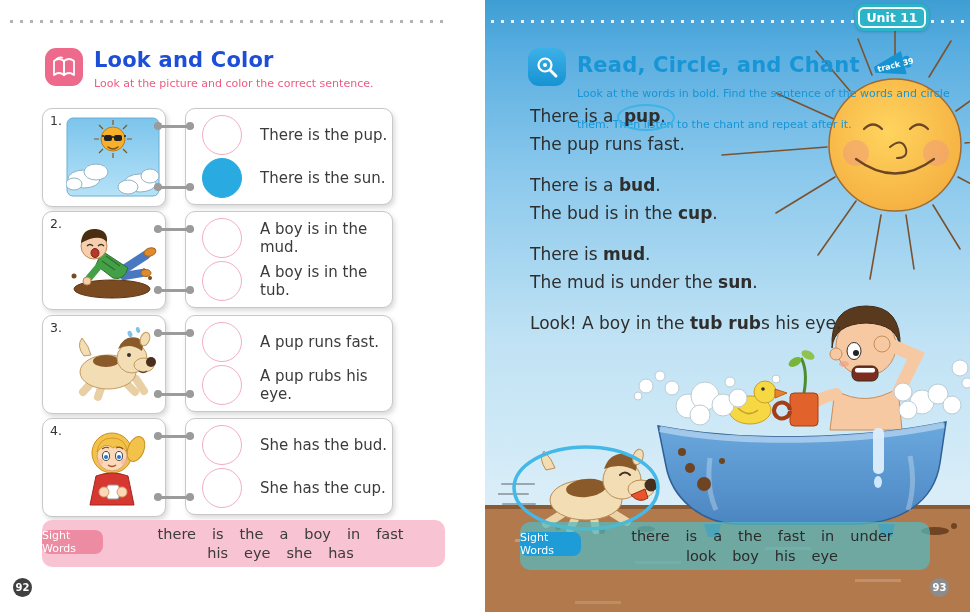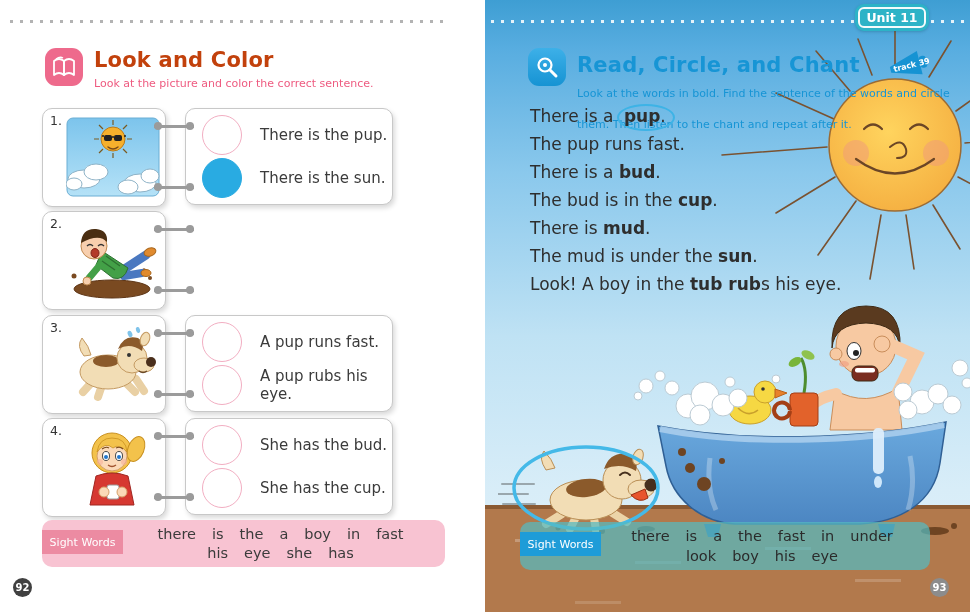--- a/index.html
+++ b/index.html
@@ -12,26 +12,26 @@
   
   .page-left{position:absolute;left:0;top:0;width:485px;height:612px;background:#ffffff;}
   .page-left .dots{left:10px;top:20px;width:438px;}
 
   .hdr{position:absolute;display:flex;align-items:flex-start;gap:11px;}
   .hdr-left{left:45px;top:48px;}
   .hdr-icon{width:38px;height:38px;border-radius:11px;display:flex;align-items:center;justify-content:center;flex:0 0 auto;}
   .hdr-icon.pink{background:#ee6a8c;}
   .hdr-icon.blue{background:linear-gradient(180deg,#3db0e8,#1693d3);}
   .hdr-title{font-size:21px;font-weight:bold;letter-spacing:.2px;line-height:24px;}
-  .hdr-title.pink{color:#c2410c;}
+  .hdr-title.pink{color:#1d4ed8;}
   .hdr-title.blue{color:#1795d5;}
   .hdr-sub{font-size:11px;margin-top:4px;line-height:15px;white-space:nowrap;}
   .hdr-sub.pink{color:#ee5b80;}
   .hdr-sub.blue{color:#1795d5;}
-  .title-row{display:flex;align-items:center;gap:24px;}
+  .title-row{display:flex;align-items:center;gap:8px;}
 
   .item{position:absolute;left:42px;width:403px;height:97px;}
   .i1{top:108px}.i2{top:211px}.i3{top:315px}.i4{top:418px}
   .picbox{position:absolute;left:0;top:0;width:122px;height:97px;background:#fff;border:1.5px solid #c8c8c8;
           border-radius:10px;box-shadow:2px 3px 5px rgba(0,0,0,.15);}
   .picbox .num{position:absolute;left:7px;top:4px;font-size:12.5px;color:#333;}
   .picbox svg{position:absolute;left:23px;top:8px;}
   .sentcard{position:absolute;left:143px;top:0;width:208px;height:97px;background:#fff;border:1.5px solid #c8c8c8;
             border-radius:10px;box-shadow:2px 3px 5px rgba(0,0,0,.15);box-sizing:border-box;
             display:flex;flex-direction:column;justify-content:space-evenly;padding:4px 0;}
@@ -41,43 +41,43 @@
   .otext{font-size:15px;color:#3b3b3b;}
 
   .ring{position:absolute;left:112px;width:40px;height:8px;z-index:3;
         background:linear-gradient(#9b9b9b 0 0) center/100% 3px no-repeat;}
   .ring::before,.ring::after{content:'';position:absolute;top:0;width:8px;height:8px;border-radius:50%;background:#9b9b9b;}
   .ring::before{left:0}.ring::after{right:0}
   .r-top{top:14px}.r-bot{top:75px}
 
   .sightbox{position:absolute;border-radius:10px;}
   .sightbox.pink{left:42px;top:520px;width:403px;height:47px;background:#f8c3d2;}
-  .sw-label{position:absolute;left:0;top:10px;width:81px;height:24px;color:#fff;font-size:11px;
-            display:flex;align-items:center;justify-content:center;border-radius:0;}
+  .sw-label{position:absolute;left:0;top:10px;width:61px;height:24px;color:#fff;font-size:11px;
+            display:flex;align-items:center;justify-content:center;border-radius:8px;}
   .sw-label.pink{background:#ec8ba2;}
   .sw-label.blue{background:#1e9cd8;}
   .sw-rows{position:absolute;left:80px;right:6px;top:3px;bottom:3px;display:flex;flex-direction:column;justify-content:space-evenly;}
   .sw-row{display:flex;justify-content:center;gap:16px;font-size:14.5px;color:#3b3b3b;}
   .pagenum.pn-left{left:13px;top:578px;}
 
   
   .page-right{position:absolute;left:485px;top:0;width:485px;height:612px;overflow:hidden;
     background:linear-gradient(180deg,#3e9ed3 0%,#58ade0 8%,#8ac8ec 28%,#bfe2f4 55%,#d8edf8 80%,#e2f2fa 100%);}
   .page-right .dots{left:6px;top:20px;width:473px;
     background-image:repeating-linear-gradient(90deg,rgba(255,255,255,.85) 0 3px,transparent 3px 10px);}
   .floor{position:absolute;left:0;top:505px;width:485px;height:107px;background:#b2794c;border-top:4px solid #8a5a33;z-index:1;}
   .floor::before{content:'';position:absolute;left:30px;top:30px;width:46px;height:3px;background:rgba(255,255,255,.25);
     box-shadow:120px 22px 0 rgba(255,255,255,.2), 250px 8px 0 rgba(255,255,255,.22), 340px 40px 0 rgba(255,255,255,.18), 60px 62px 0 rgba(255,255,255,.15);}
   .unit-tab{position:absolute;left:370px;top:4px;width:74px;height:27px;background:#2db3c7;border-radius:9px;
     outline:2px solid rgba(255,255,255,.95);outline-offset:-5px;display:flex;align-items:center;justify-content:center;
     color:#fff;font-size:12.5px;font-weight:bold;z-index:6;box-shadow:0 1px 3px rgba(0,60,80,.25);}
   .hdr-right{left:43px;top:48px;z-index:3;}
   .chant{position:absolute;left:45px;top:102px;width:430px;z-index:3;font-size:17px;color:#2e2e2e;}
   .cline{line-height:28px;white-space:nowrap;}
-  .cline.gap{}
+  .cline.gap{margin-top:13px;}
   .bd{font-weight:bold;}
   .circle-mark{display:inline-block;border:2.5px solid #3db3e6;border-radius:50%;padding:0px 7px 2px 5px;margin:-3px -2px;line-height:21px;}
   .sun-svg{position:absolute;left:175px;top:25px;z-index:1;}
   .tub-svg{position:absolute;left:145px;top:298px;z-index:2;}
   .dog-svg{position:absolute;left:13px;top:438px;z-index:2;}
   .sightbox.teal{left:35px;top:522px;width:410px;height:48px;background:rgba(84,186,193,.72);z-index:4;}
   .sightbox.teal .sw-row{color:#2b2b2b;}
   .pagenum.pn-right{left:445px;top:578px;z-index:5;background:#8c8c8c;text-align:center;}
 </style>
 </head>
@@ -160,20 +160,30 @@
           <path d="M34 45 L23 58" stroke="#43a047" stroke-width="7" stroke-linecap="round"></path>
           <circle cx="21" cy="61" r="4" fill="#f8cfae" stroke="#c08a50"></circle>
           <circle cx="28" cy="26" r="13" fill="#f8cfae" stroke="#c08a50"></circle>
           <path d="M15 23 Q16 8 30 9 Q42 10 41 22 Q33 13 15 23 Z" fill="#4a2e12"></path>
           <path d="M21 26 q3 -3 6 0 M32 26 q3 -3 6 0" stroke="#333" stroke-width="1.4" fill="none"></path>
           <ellipse cx="29" cy="33" rx="4" ry="4.5" fill="#b33a2a" stroke="#7e241a"></ellipse>
         </svg>
       </div>
       <div class="ring r-top"></div>
       <div class="ring r-bot"></div>
+      <div class="sentcard">
+        <div class="opt">
+          <span class="ocircle"></span>
+          <span class="otext">A boy is in the mud.</span>
+        </div>
+        <div class="opt">
+          <span class="ocircle"></span>
+          <span class="otext">A boy is in the tub.</span>
+        </div>
+      </div>
     </div>
 
     <div class="item i3">
       <div class="picbox">
         <span class="num">3.</span>
         <svg width="94" height="80" viewBox="0 0 94 80">
           <g fill="#7fc3ea">
               <ellipse cx="64" cy="10" rx="2.2" ry="3.2" transform="rotate(-25 64 10)"></ellipse>
             <ellipse cx="72" cy="6" rx="2" ry="3" transform="rotate(-15 72 6)"></ellipse>
             <ellipse cx="79" cy="12" rx="2" ry="3" transform="rotate(10 79 12)"></ellipse>

